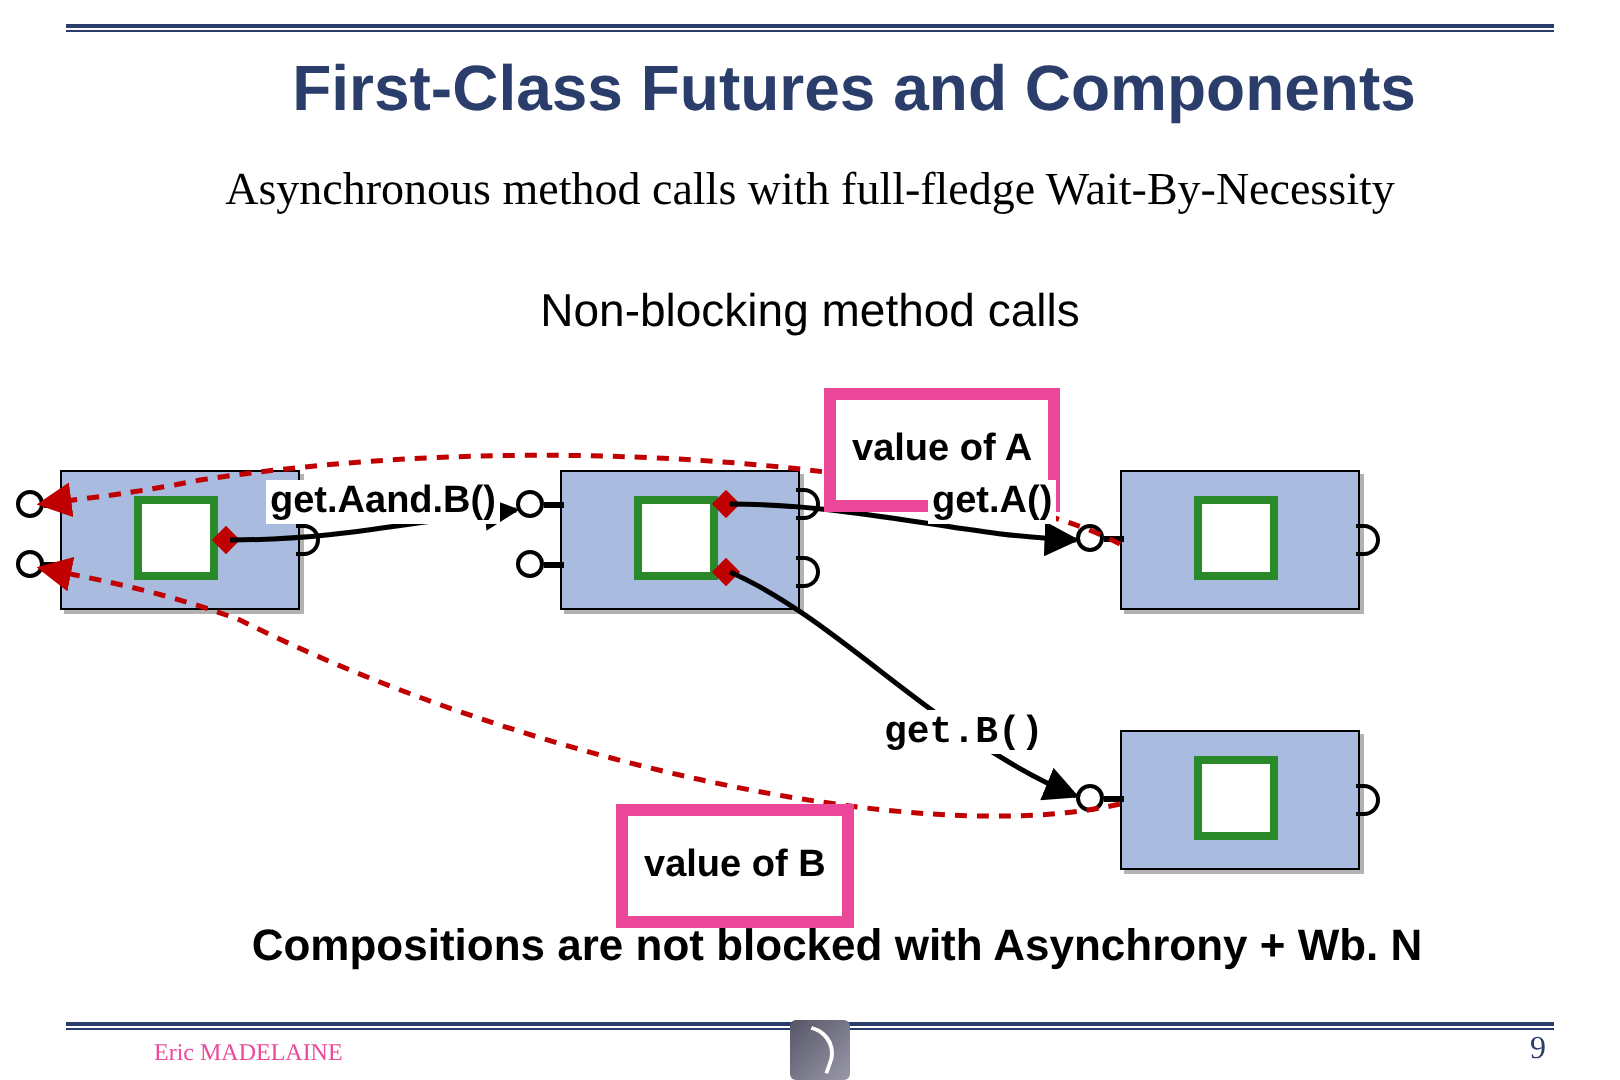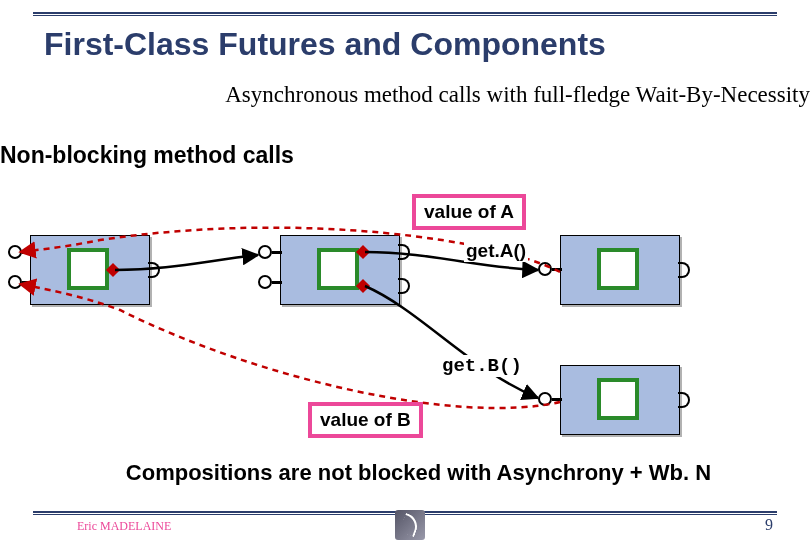--- a/index.html
+++ b/index.html
@@ -15,40 +15,41 @@
     position: absolute;
     top: 12px; left: 33px; right: 33px;
     height: 4px;
     border-top: 2px solid #2b3d6b;
     border-bottom: 1px solid #2b3d6b;
   }
   .title {
     position: absolute;
     top: 26px;
     left: 0; right: 0;
+    text-align: center;
     font-weight: bold;
     font-size: 32px;
     color: #2b3d6b;
     margin-left: 44px;
   }
   .subtitle {
     position: absolute;
     top: 82px;
     left: 0; right: 0;
-    text-align: right;
+    text-align: center;
     font-family: "Times New Roman", serif;
     font-size: 23px;
     color: #000;
   }
   .subheading {
     position: absolute;
     top: 142px;
     left: 0; right: 0;
-    text-align: left;
-    font-weight: bold;
+    text-align: center;
+    font-weight: normal;
     font-size: 23px;
     color: #000;
   }
   .conclusion {
     position: absolute;
     top: 460px;
     left: 0; right: 0;
     text-align: center;
     font-weight: bold;
     font-size: 22px;
@@ -123,25 +124,25 @@
   
   .diamond {
     position: absolute;
     width: 10px; height: 10px;
     background: #c00000;
     transform: rotate(45deg);
   }
   
   .boxed-label {
     position: absolute;
-    border: 4px solid #ec4899;
+    border: 6px solid #ec4899;
     background: #fff;
     font-weight: bold;
     font-size: 19px;
-    padding: 3px 8px;
+    padding: 14px 8px;
     white-space: nowrap;
   }
   .plain-label {
     position: absolute;
     font-weight: bold;
     font-size: 19px;
     background: #fff;
     padding: 0 2px;
     white-space: nowrap;
   }
@@ -226,20 +227,21 @@
     <path d="M 365 72 C 430 72 480 88 538 90" stroke="#000" stroke-width="2.5" fill="none" marker-end="url(#arrow-black)"></path>
 
     <path d="M 365 106 C 420 130 470 190 538 218" stroke="#000" stroke-width="2.5" fill="none" marker-end="url(#arrow-black)"></path>
 
     <path d="M 560 92 C 500 60 300 30 100 60 C 60 68 35 70 20 72" stroke="#c00000" stroke-width="2.5" stroke-dasharray="6 5" fill="none" marker-end="url(#arrow-red)"></path>
 
     <path d="M 560 222 C 460 245 260 200 120 130 C 80 115 40 108 20 104" stroke="#c00000" stroke-width="2.5" stroke-dasharray="6 5" fill="none" marker-end="url(#arrow-red)"></path>
   </svg>
 
   <div class="boxed-label" style="top:14px; left:412px; color:#000;">value of A</div>
+  <div class="plain-label" style="top:60px; left:133px;">get.Aand.B()</div>
   <div class="plain-label" style="top:60px; left:464px;">get.A()</div>
   <div class="plain-label" style="top:175px; left:440px;font-family:Liberation Mono, monospace;">get.B()</div>
   <div class="boxed-label" style="top:222px; left:308px;text-align:right;">value of B</div>
 
 </div>
 
 <div class="conclusion">Compositions are not blocked with  Asynchrony + Wb. N</div>
 
 <div class="bottom-rule"></div>
 <div class="author">Eric MADELAINE</div>

